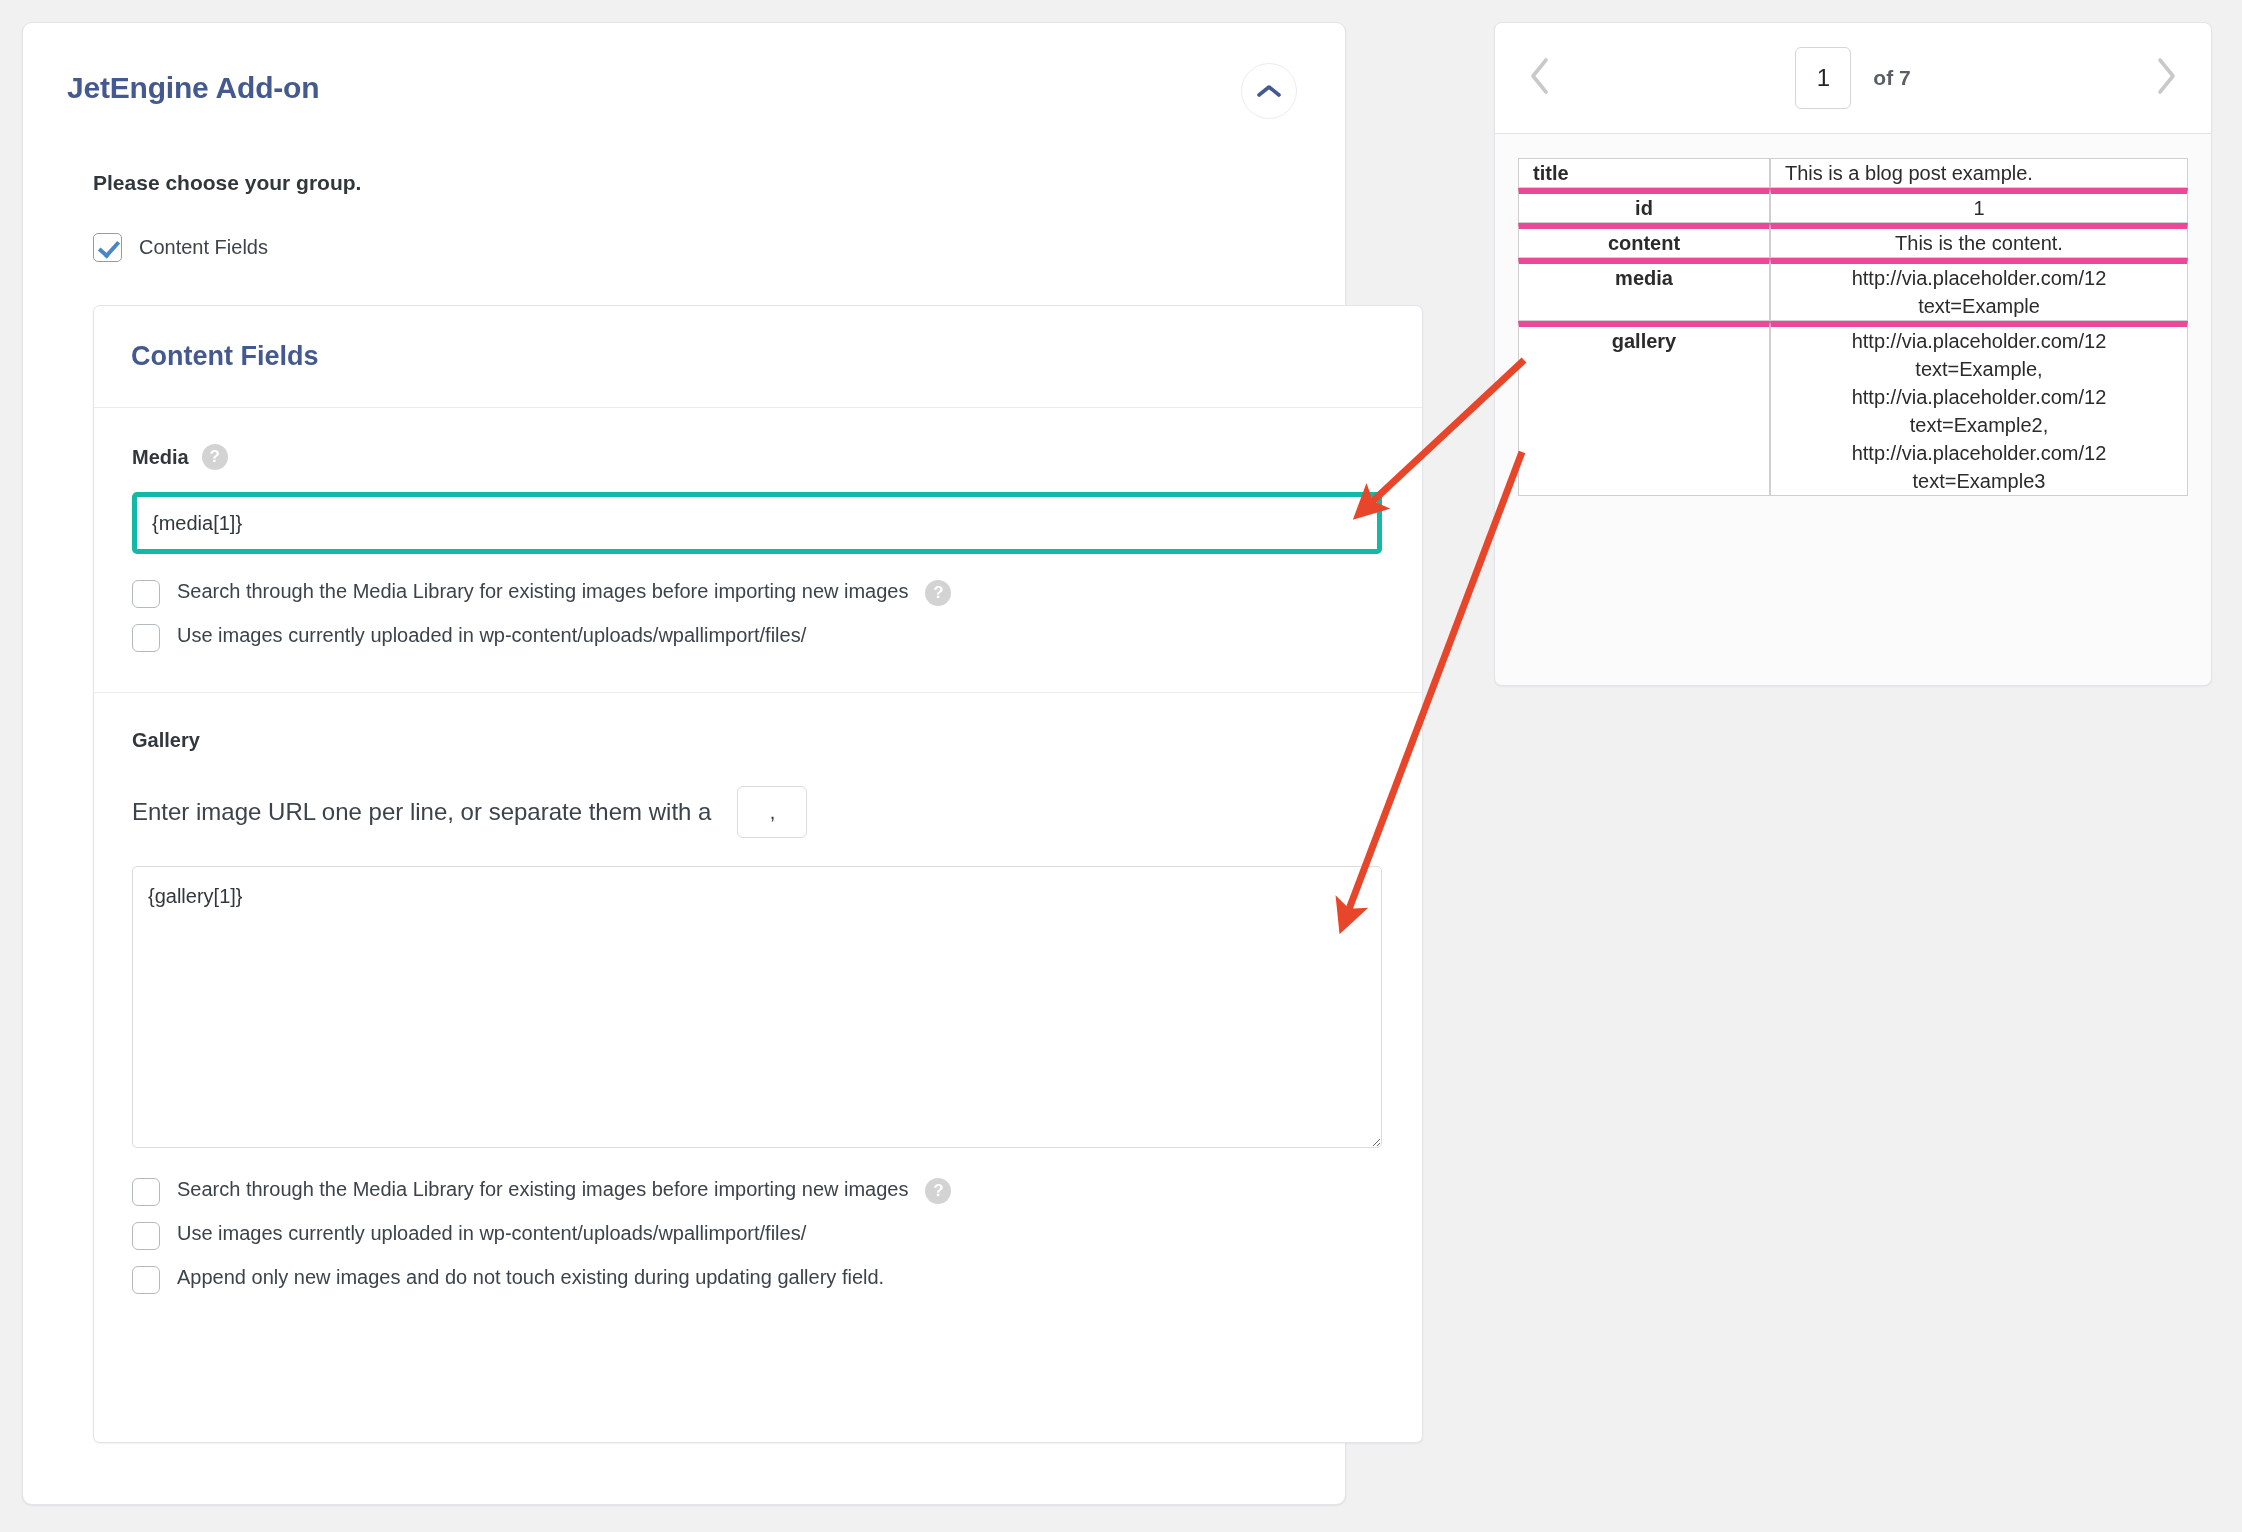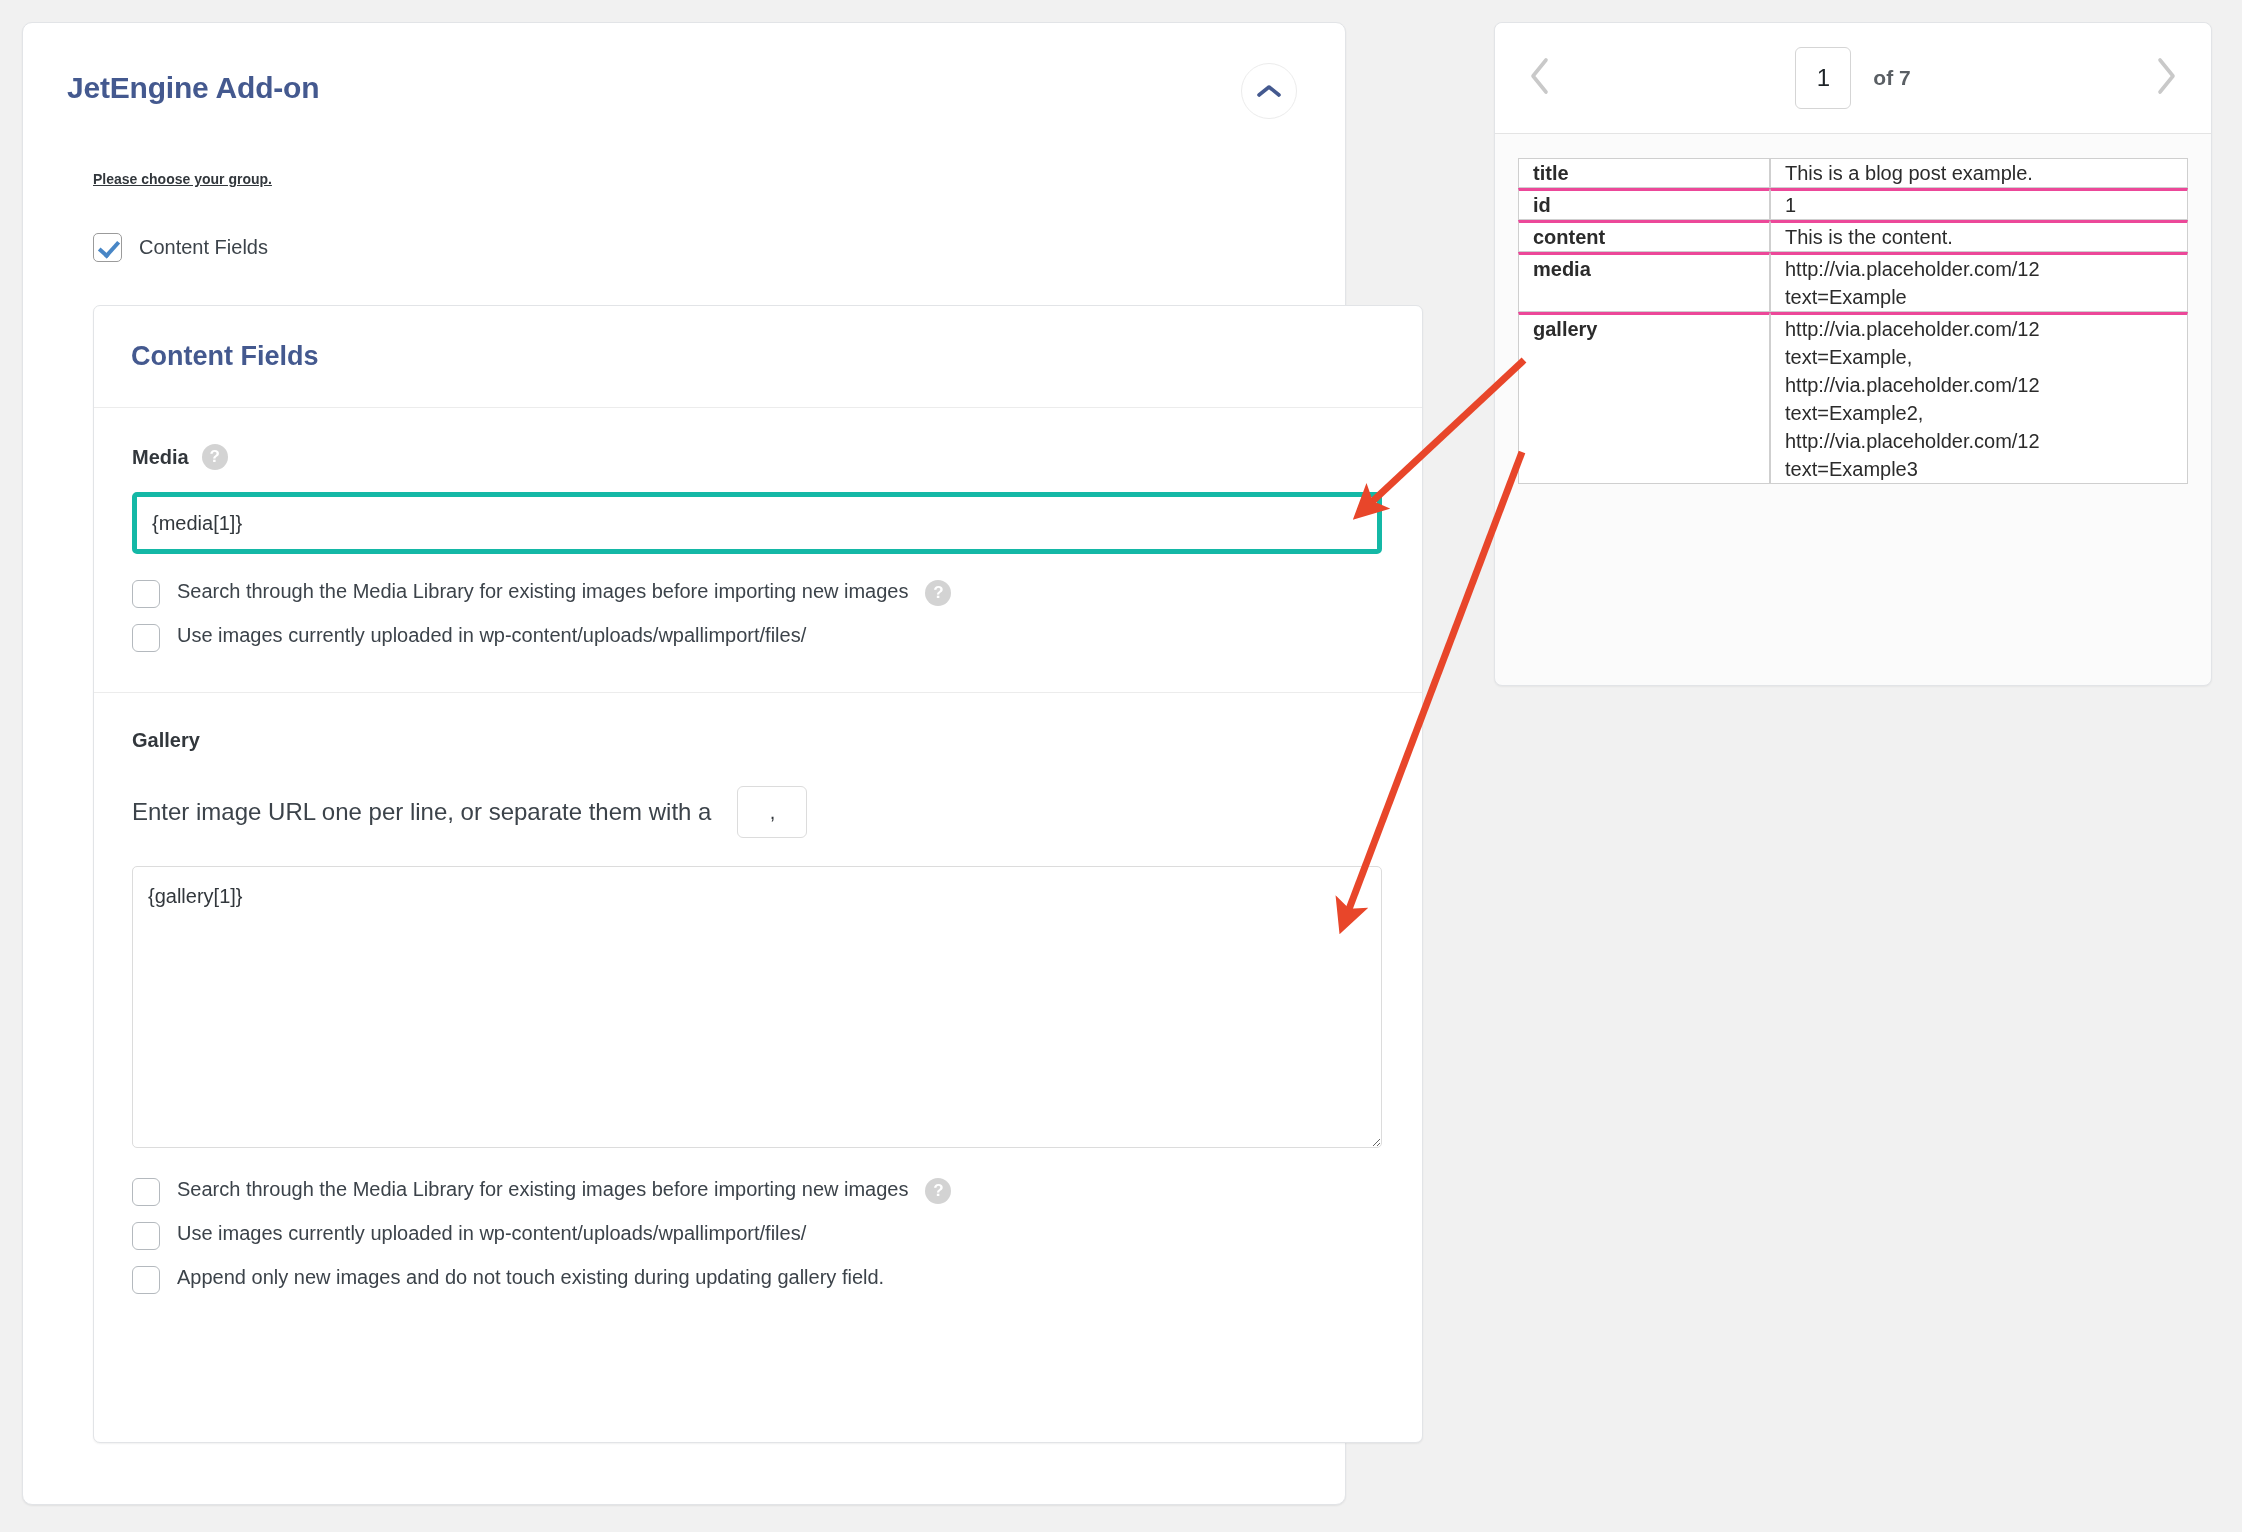--- a/index.html
+++ b/index.html
@@ -52,24 +52,23 @@
     align-items: center;
     justify-content: center;
     cursor: pointer;
   }
   .collapse-btn svg { display:block; }
 
   .choose-group {
     position: absolute;
     left: 70px;
     top: 148px;
-    font-size: 14px;
+    font-size: 21px;
     font-weight: bold;
     color: #32373c;
-    text-decoration: underline;
   }
 
   .group-check-row {
     position: absolute;
     left: 70px;
     top: 210px;
     display: flex;
     align-items: center;
     gap: 17px;
   }
@@ -309,21 +308,21 @@
     line-height: 1.4;
   }
   td.key {
     width: 222px;
     color: #4a9a9a;
     font-weight: bold;
   }
   td.val { color: #2b2b2b; }
   table.preview tr td { border-top-width: 1px; }
   table.preview tr + tr td { border-top: none; }
-  table.preview tr + tr td { border-top: 3px solid #ec4899; }
+  table.preview tr + tr td { border-top: 6px solid #ec4899; text-align: center; }
 
   
   .arrows {
     position: absolute;
     left: 0; top: 0;
     width: 2242px; height: 1532px;
     pointer-events: none;
   }
 </style>
 </head>

